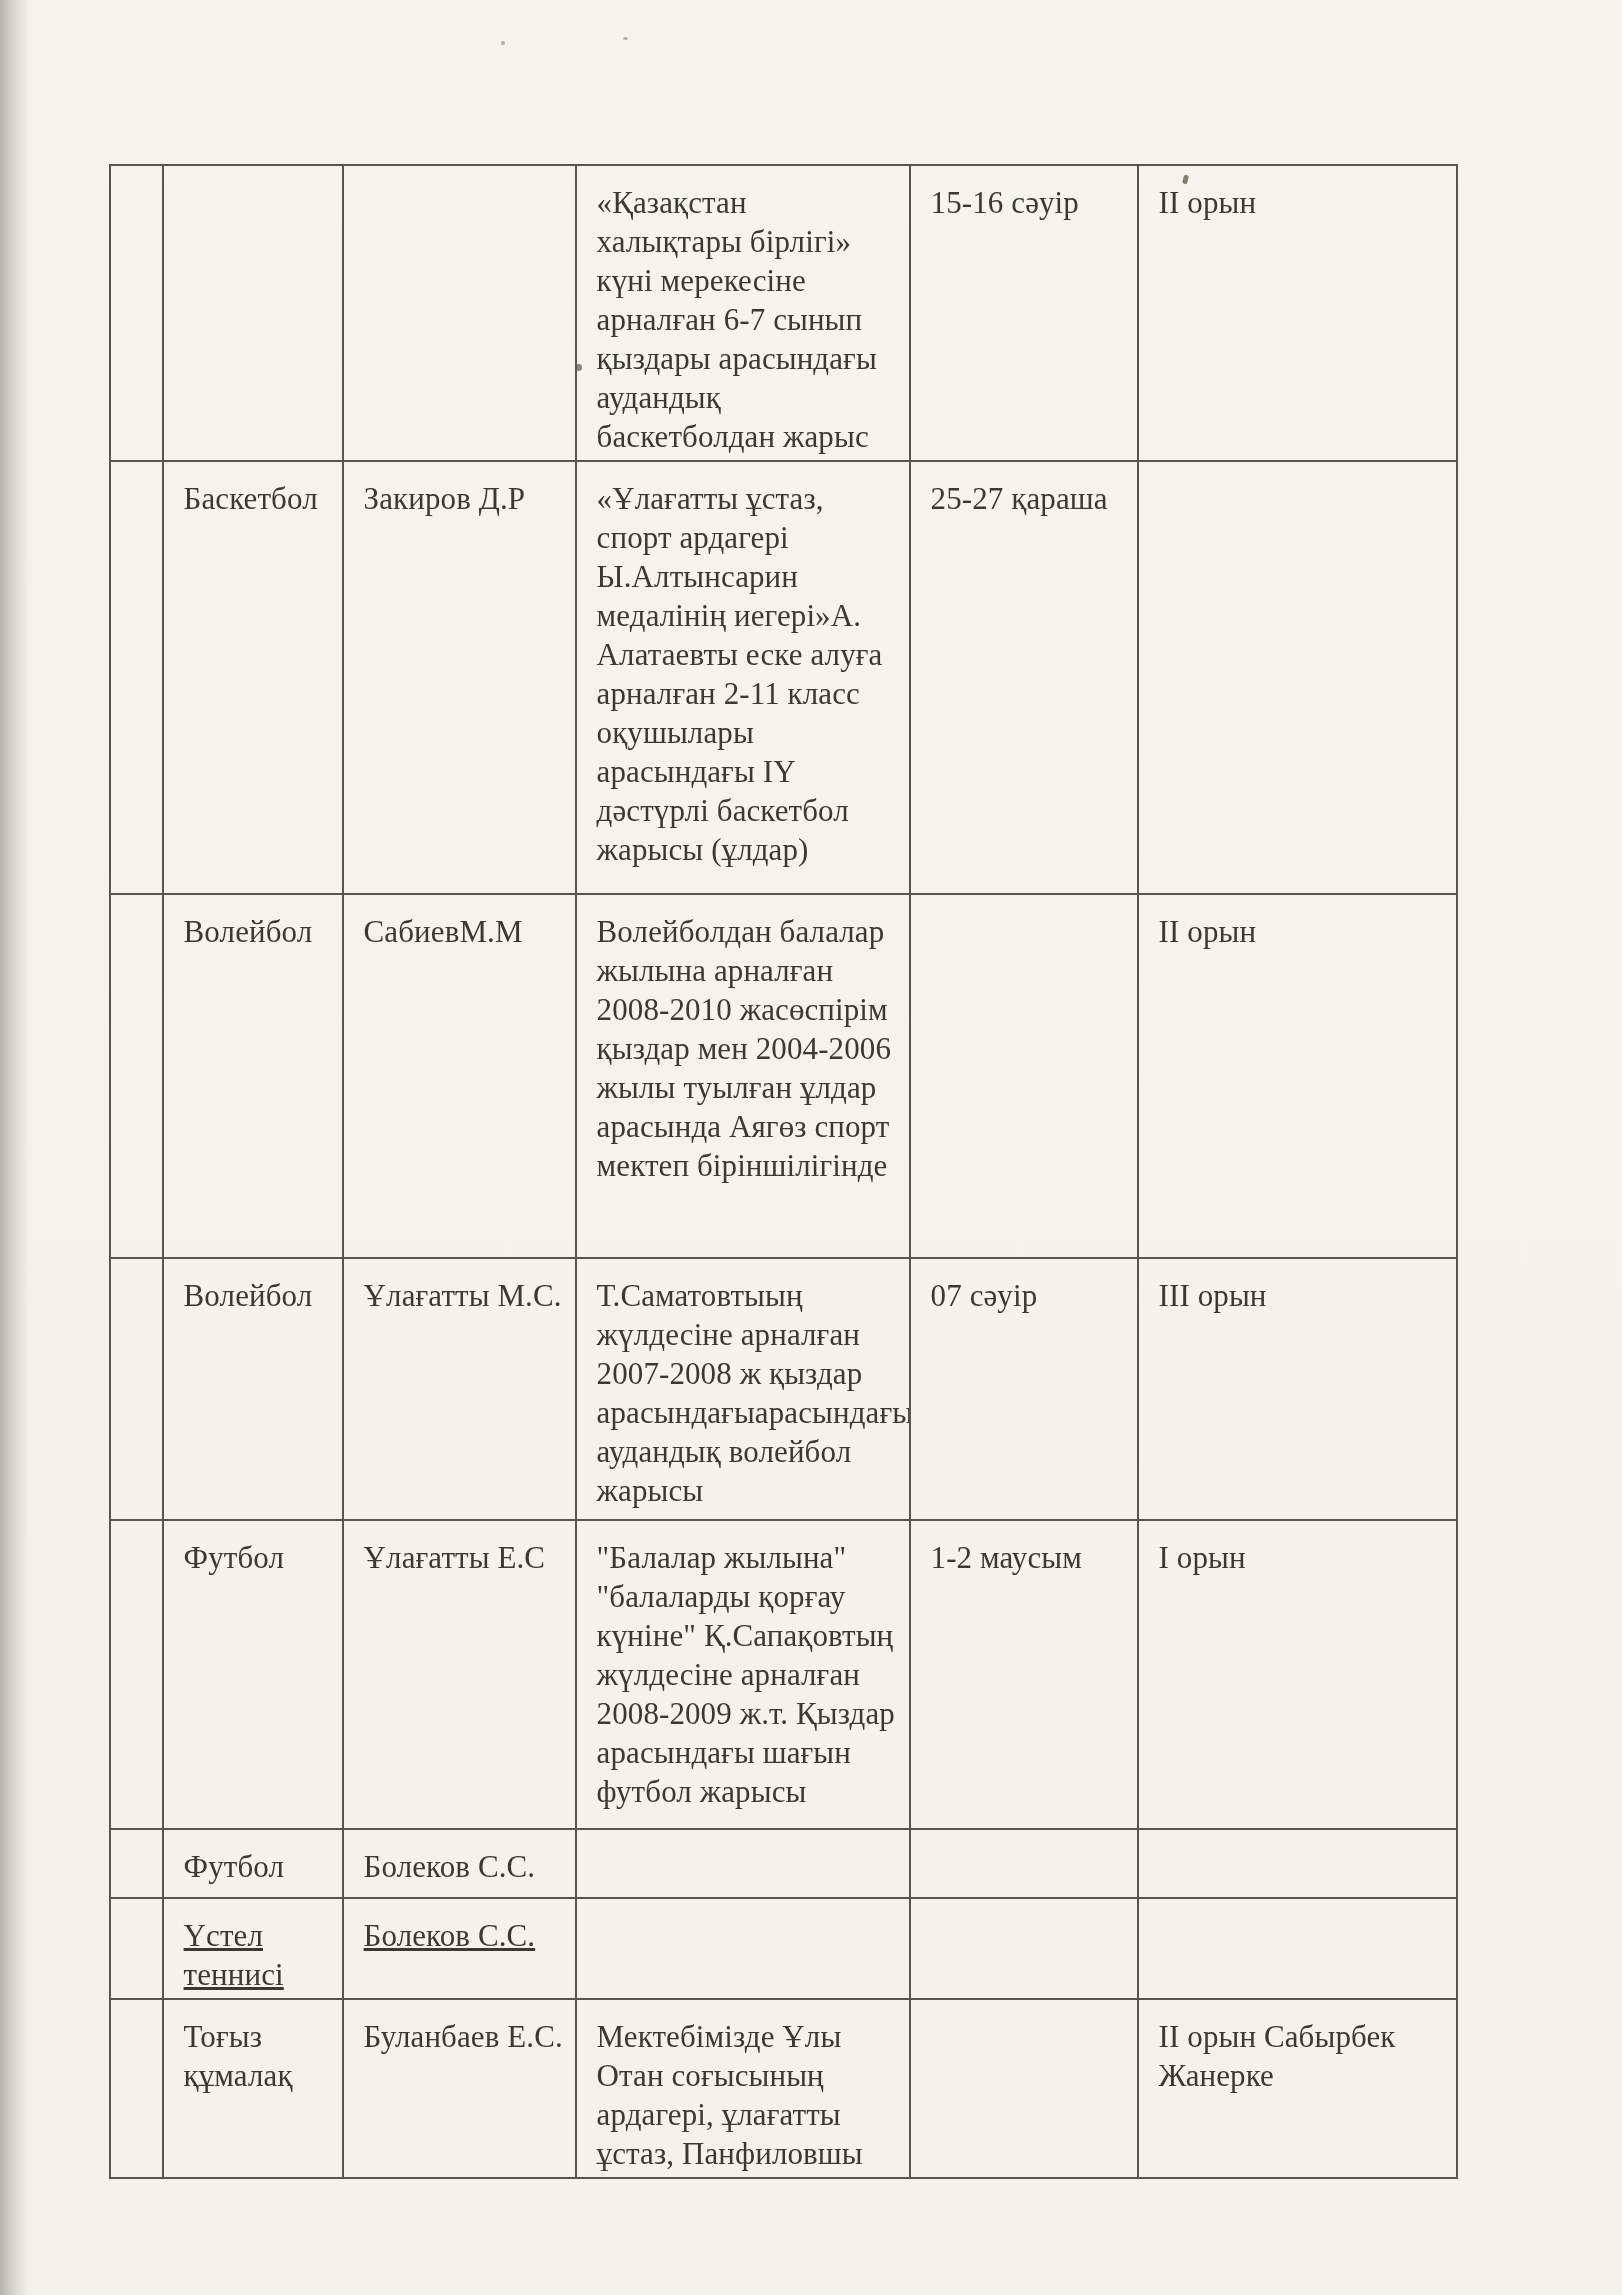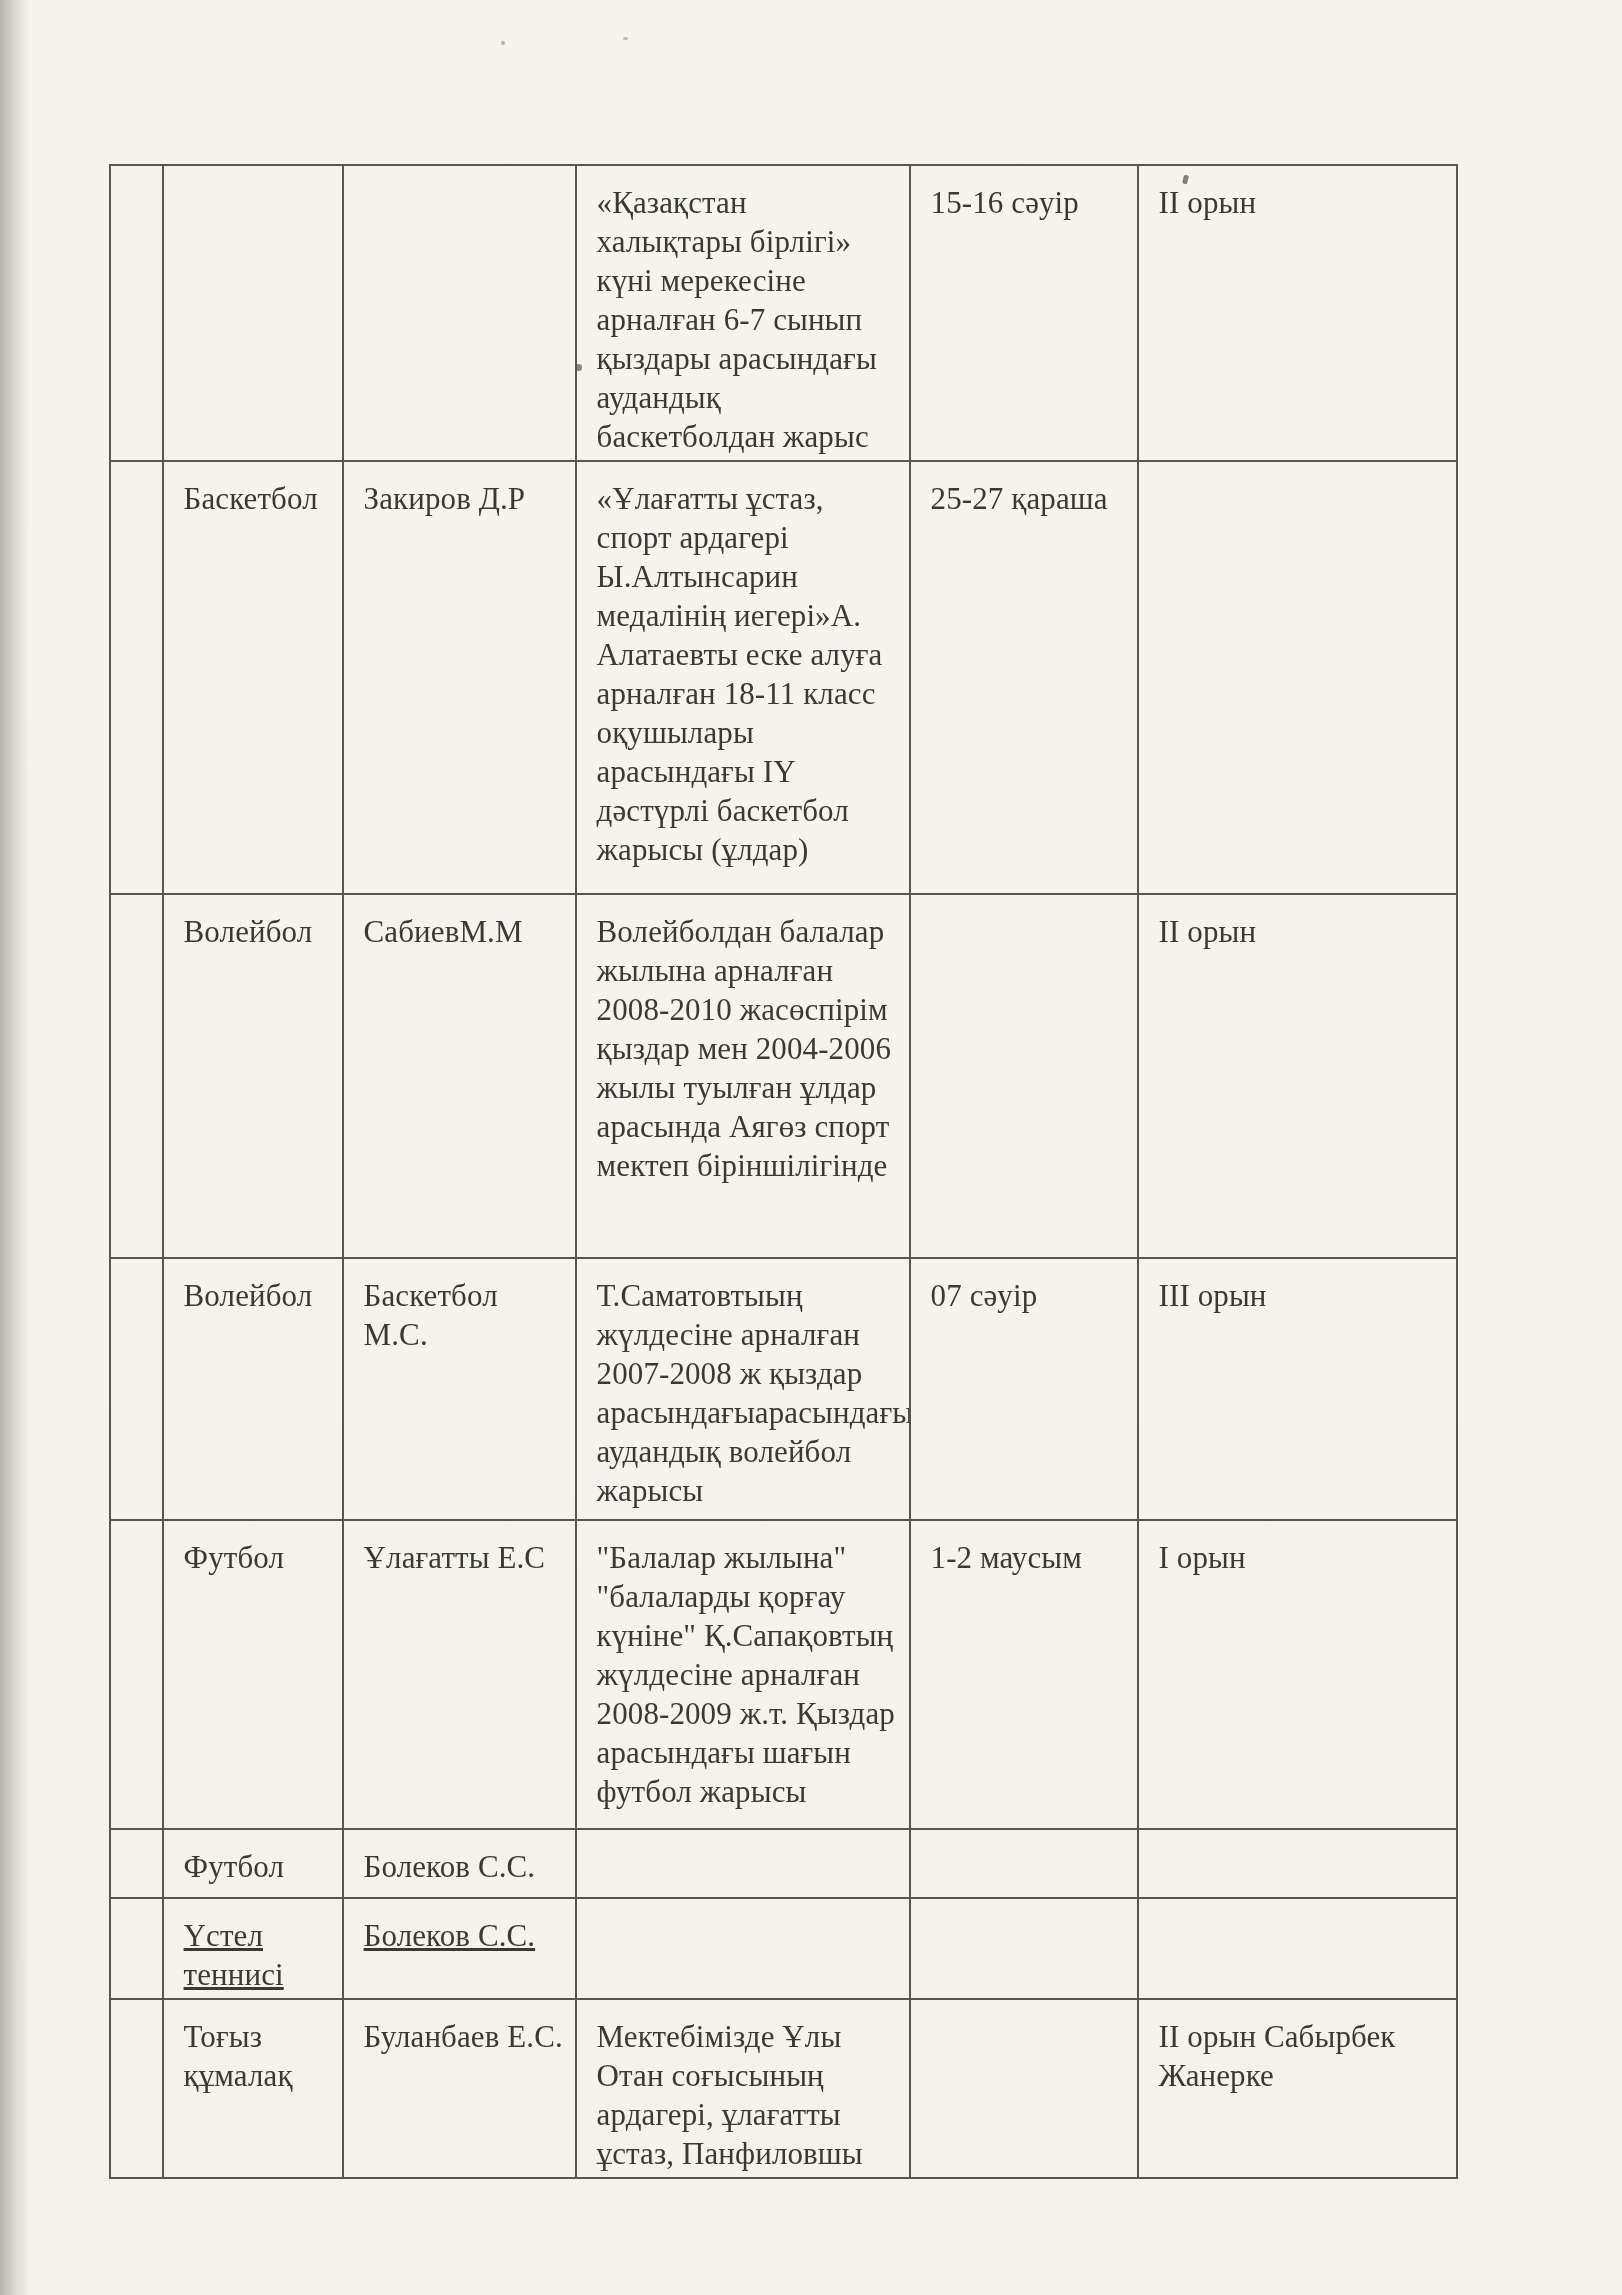--- a/index.html
+++ b/index.html
@@ -74,36 +74,36 @@
           <td class="c-sport"></td>
           <td class="c-teacher"></td>
           <td class="c-event">«Қазақстан халықтары бірлігі» күні мерекесіне арналған 6-7 сынып қыздары арасындағы аудандық баскетболдан жарыс</td>
           <td class="c-date">15-16 сәуір</td>
           <td class="c-result">II орын</td>
         </tr>
         <tr style="height: 433px; padding-left: 12px;">
           <td class="c-num"></td>
           <td class="c-sport">Баскетбол</td>
           <td class="c-teacher">Закиров Д.Р</td>
-          <td class="c-event">«Ұлағатты ұстаз, спорт ардагері Ы.Алтынсарин медалінің иегері»А. Алатаевты еске алуға арналған 18-11 класс оқушылары арасындағы ІҮ дәстүрлі баскетбол жарысы (ұлдар)</td>
+          <td class="c-event">«Ұлағатты ұстаз, спорт ардагері Ы.Алтынсарин медалінің иегері»А. Алатаевты еске алуға арналған 2-11 класс оқушылары арасындағы ІҮ дәстүрлі баскетбол жарысы (ұлдар)</td>
           <td class="c-date">25-27 қараша</td>
           <td class="c-result"></td>
         </tr>
         <tr style="height: 364px;">
           <td class="c-num"></td>
           <td class="c-sport">Волейбол</td>
           <td class="c-teacher">СабиевМ.М</td>
           <td class="c-event">Волейболдан балалар жылына арналған 2008-2010 жасөспірім қыздар мен 2004-2006 жылы туылған ұлдар арасында Аягөз спорт мектеп біріншілігінде</td>
           <td class="c-date"></td>
           <td class="c-result">II орын</td>
         </tr>
         <tr style="height: 262px;">
           <td class="c-num"></td>
           <td class="c-sport">Волейбол</td>
-          <td class="c-teacher">Баскетбол М.С.</td>
+          <td class="c-teacher">Ұлағатты М.С.</td>
           <td class="c-event">Т.Саматовтыың жүлдесіне арналған 2007-2008 ж қыздар арасындағыарасындағы аудандық волейбол жарысы</td>
           <td class="c-date">07 сәуір</td>
           <td class="c-result">III орын</td>
         </tr>
         <tr style="height: 309px;">
           <td class="c-num"></td>
           <td class="c-sport">Футбол</td>
           <td class="c-teacher">Ұлағатты Е.С</td>
           <td class="c-event">"Балалар жылына" "балаларды қорғау күніне" Қ.Сапақовтың жүлдесіне арналған 2008-2009 ж.т. Қыздар арасындағы шағын футбол жарысы</td>
           <td class="c-date">1-2 маусым</td>

